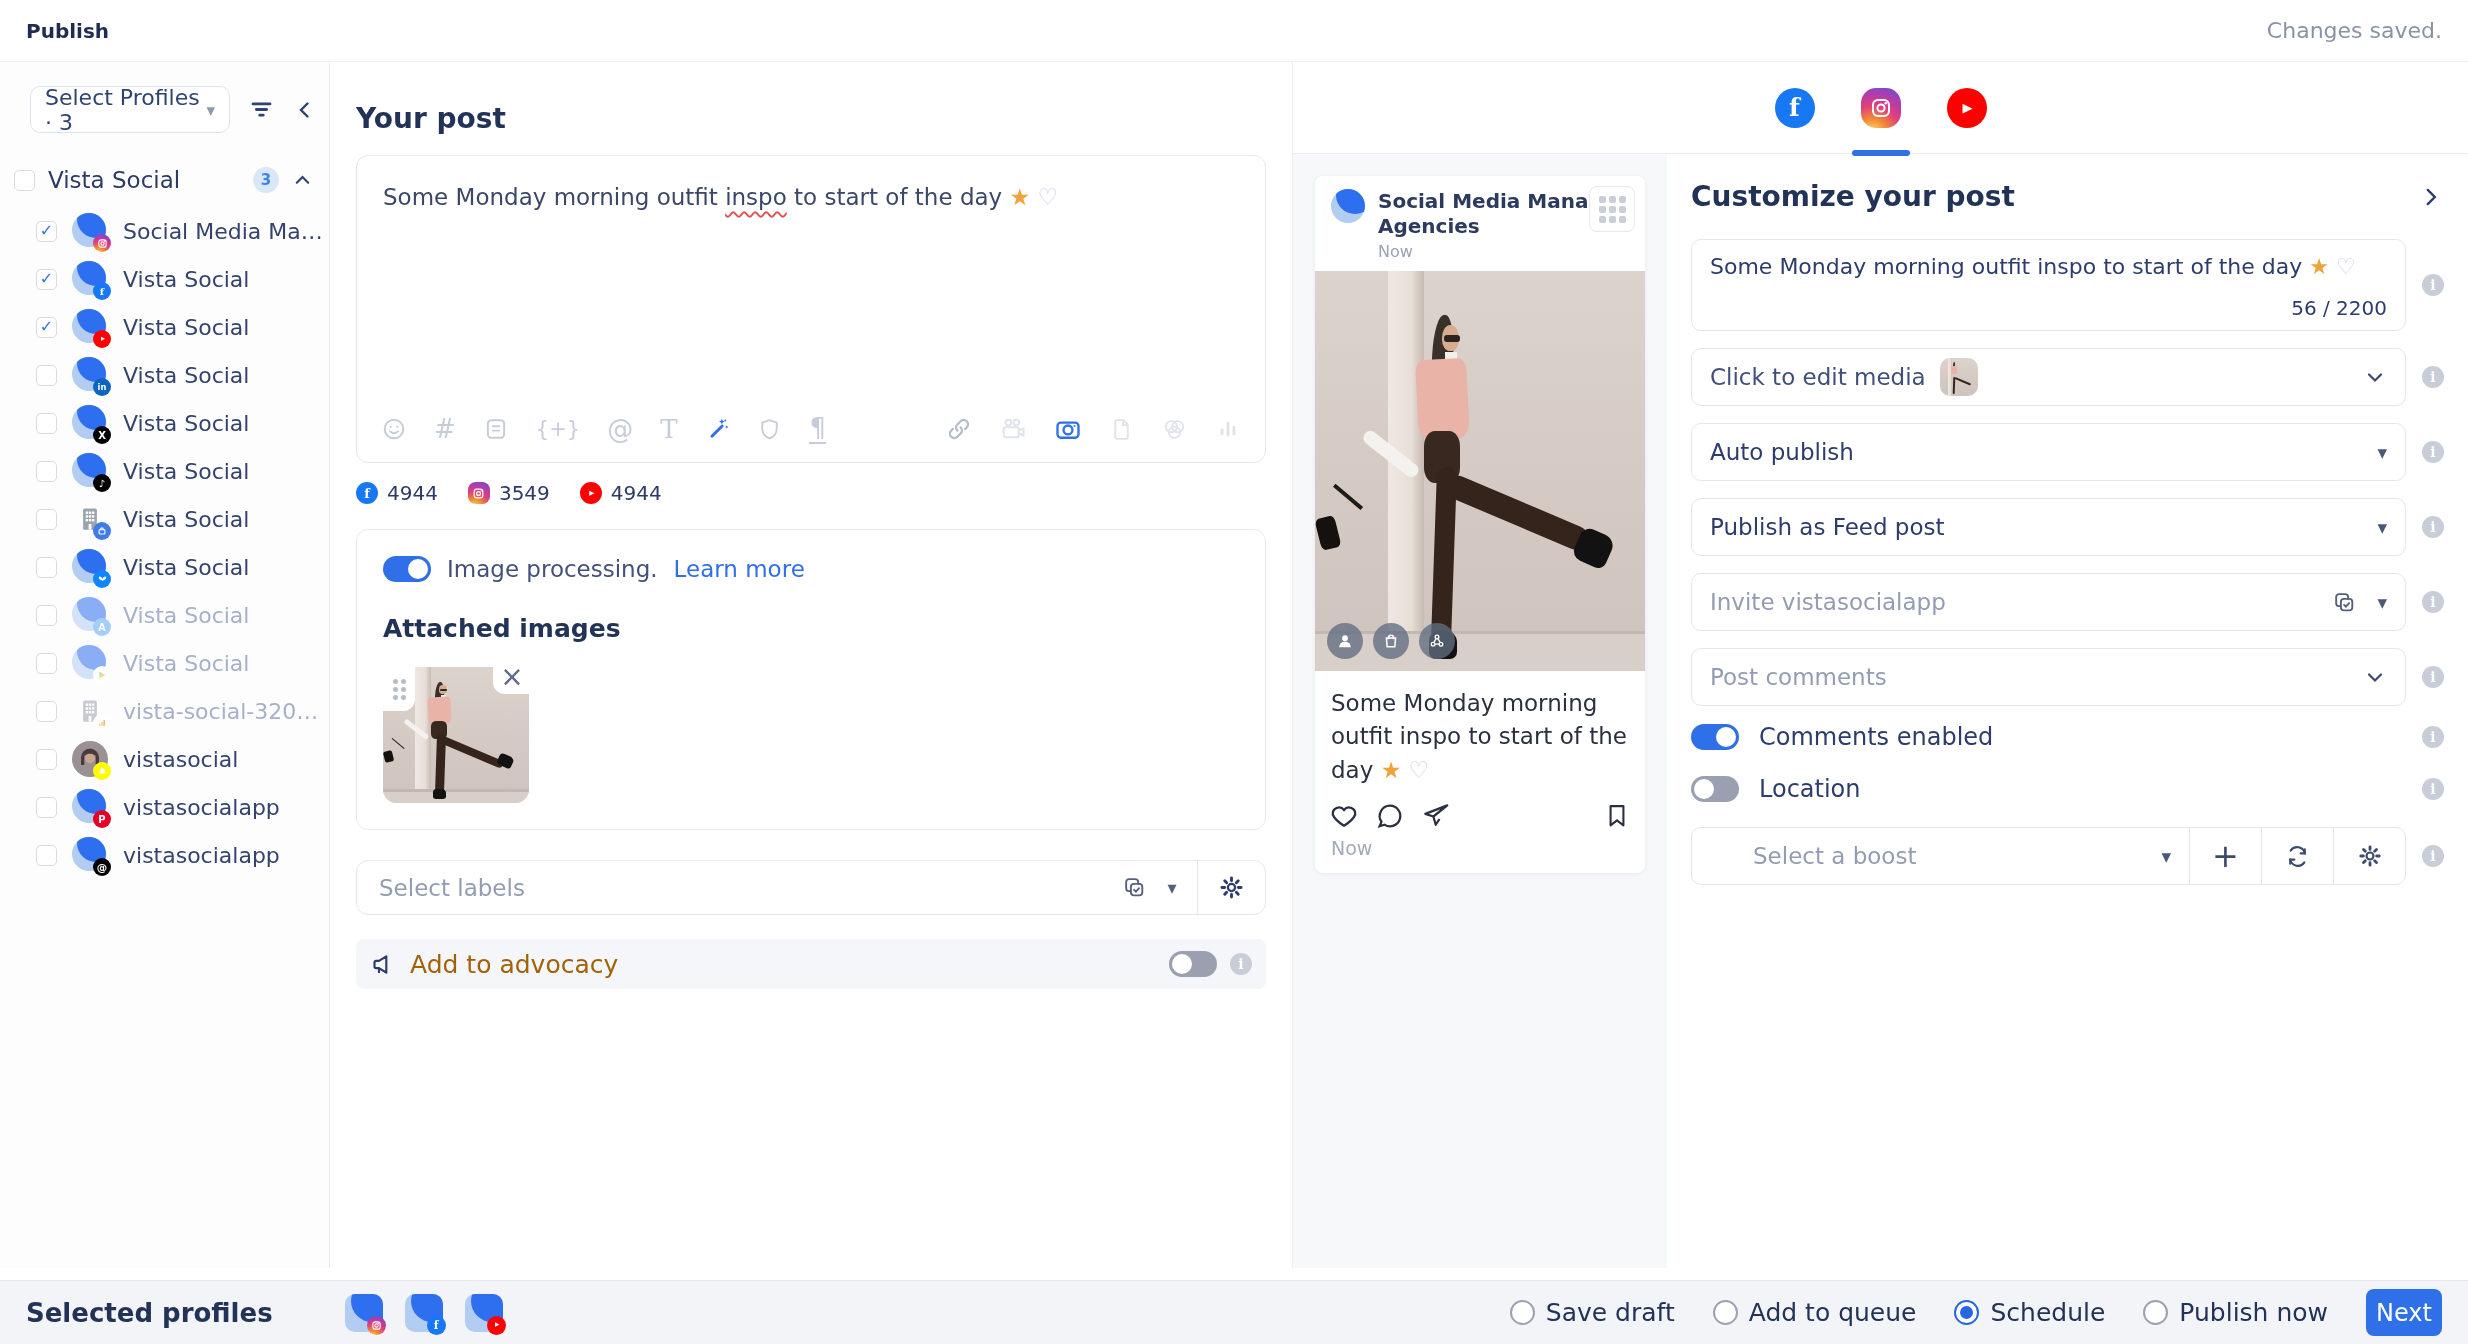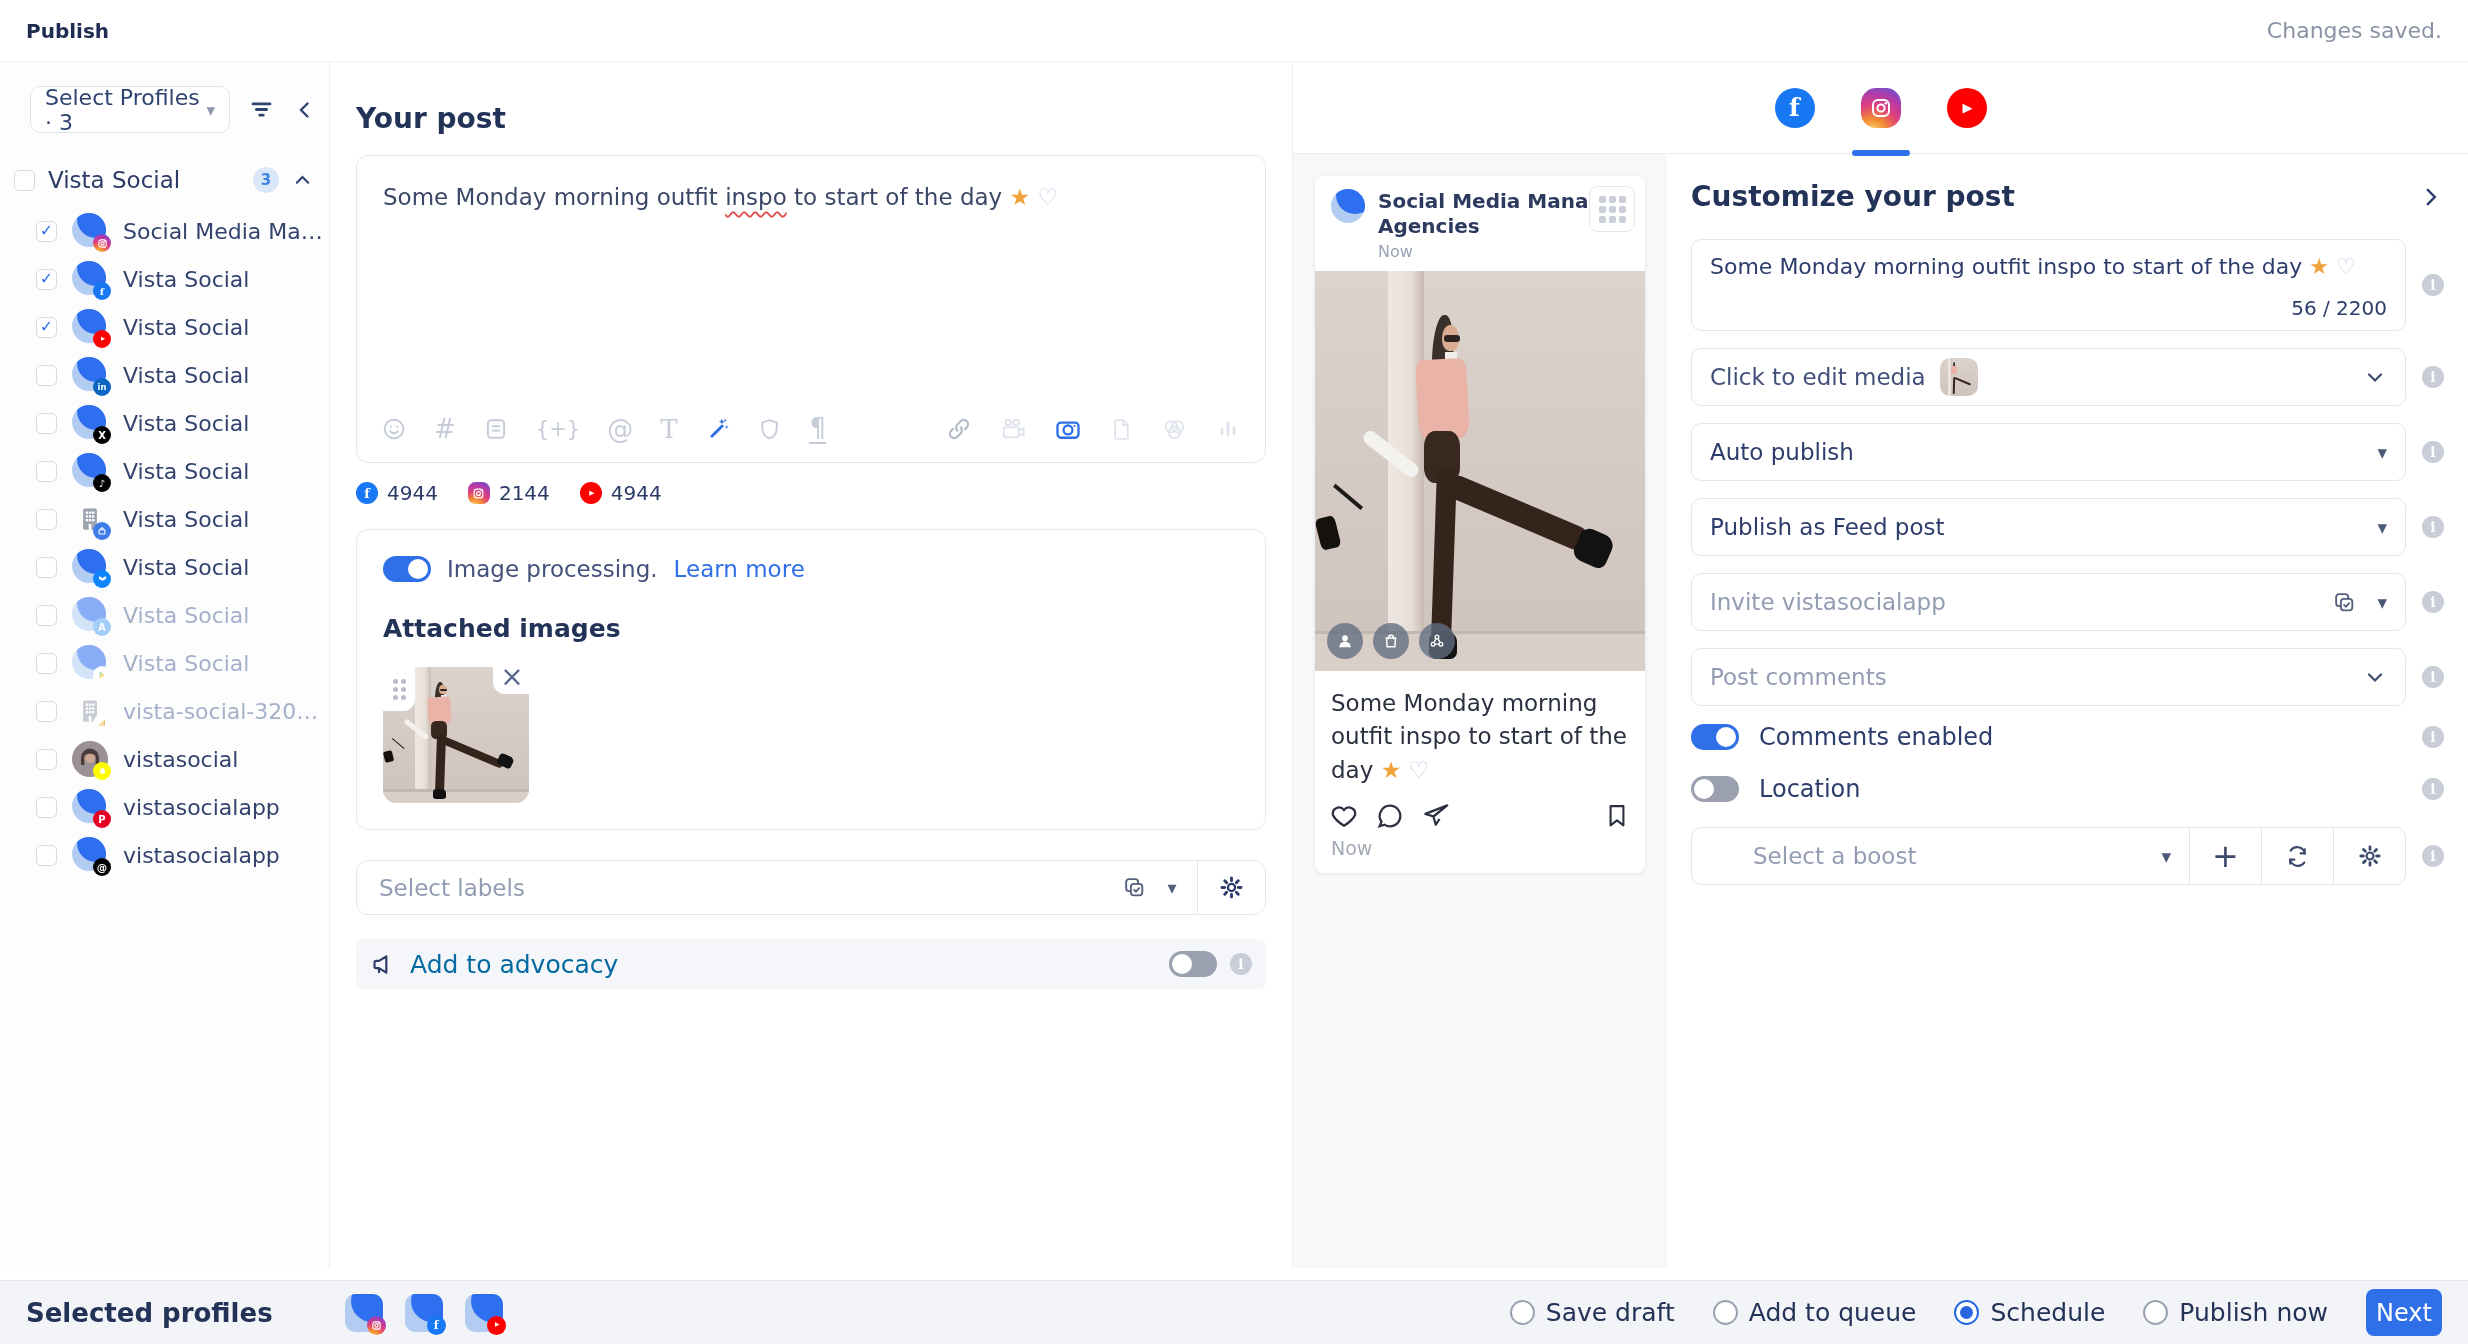--- a/index.html
+++ b/index.html
@@ -103,21 +103,21 @@
     color:#5b6b8c; font-size:28px; z-index:2; cursor:pointer; }
   .labels-box { margin-top:30px; height:55px; border:1.5px solid #e4e7ef; border-radius:12px;
     display:flex; align-items:center; padding-left:22px; }
   .placeholder { color:#939cb2; font-size:23px; }
   .labels-box .placeholder { flex:1; }
   .lb-ic { color:#55607d; margin-right:20px; cursor:pointer; display:flex; }
   .vdiv { width:1.5px; align-self:stretch; background:#e4e7ef; }
   .gear-cell { padding:0 20px; display:flex; align-items:center; color:#2d3d6b; cursor:pointer; }
   .advocacy { margin-top:24px; height:50px; background:#f5f6fa; border-radius:8px;
     display:flex; align-items:center; padding:0 14px; gap:13px; }
-  .advocacy-label { font-size:25px; color:#0369a1; font-weight:500; margin-right:auto; }
+  .advocacy-label { font-size:25px; color:#a16207; font-weight:500; margin-right:auto; }
 
   
   .tgl { width:48px; height:26px; border-radius:13px; position:relative; flex:0 0 auto; cursor:pointer; }
   .tgl::after { content:""; position:absolute; top:3px; width:20px; height:20px; border-radius:50%; background:#fff; }
   .tgl.on { background:#2f6fe8; } .tgl.on::after { right:3px; }
   .tgl.off { background:#9aa0af; } .tgl.off::after { left:3px; }
 
   .info { width:22px; height:22px; border-radius:50%; background:#c9cdd8; color:#fff;
     font-size:14px; font-weight:700; display:flex; align-items:center; justify-content:center;
     flex:0 0 auto; font-family:"DejaVu Serif", serif; }
@@ -562,21 +562,21 @@
         <span>4944</span>
       </span>
       <span class="count">
         <span class="pb sz20 bg-ig" style="border-radius:35%">
           <svg width="13" height="13" viewBox="0 0 24 24">
               <rect x="4" y="4" width="16" height="16" rx="5" fill="none" stroke="#fff" stroke-width="2.2"></rect>
               <circle cx="12" cy="12" r="3.6" fill="none" stroke="#fff" stroke-width="2.2"></circle>
               <circle cx="16.8" cy="7.2" r="1.3" fill="#fff"></circle>
             </svg>
         </span>
-        <span>2144</span>
+        <span>3549</span>
       </span>
       <span class="count">
         <span class="pb sz20 bg-yt">
             <span class="yt-play">▶</span>
           </span>
         <span>4944</span>
       </span>
     </div>
 
     <div class="proc-card">

